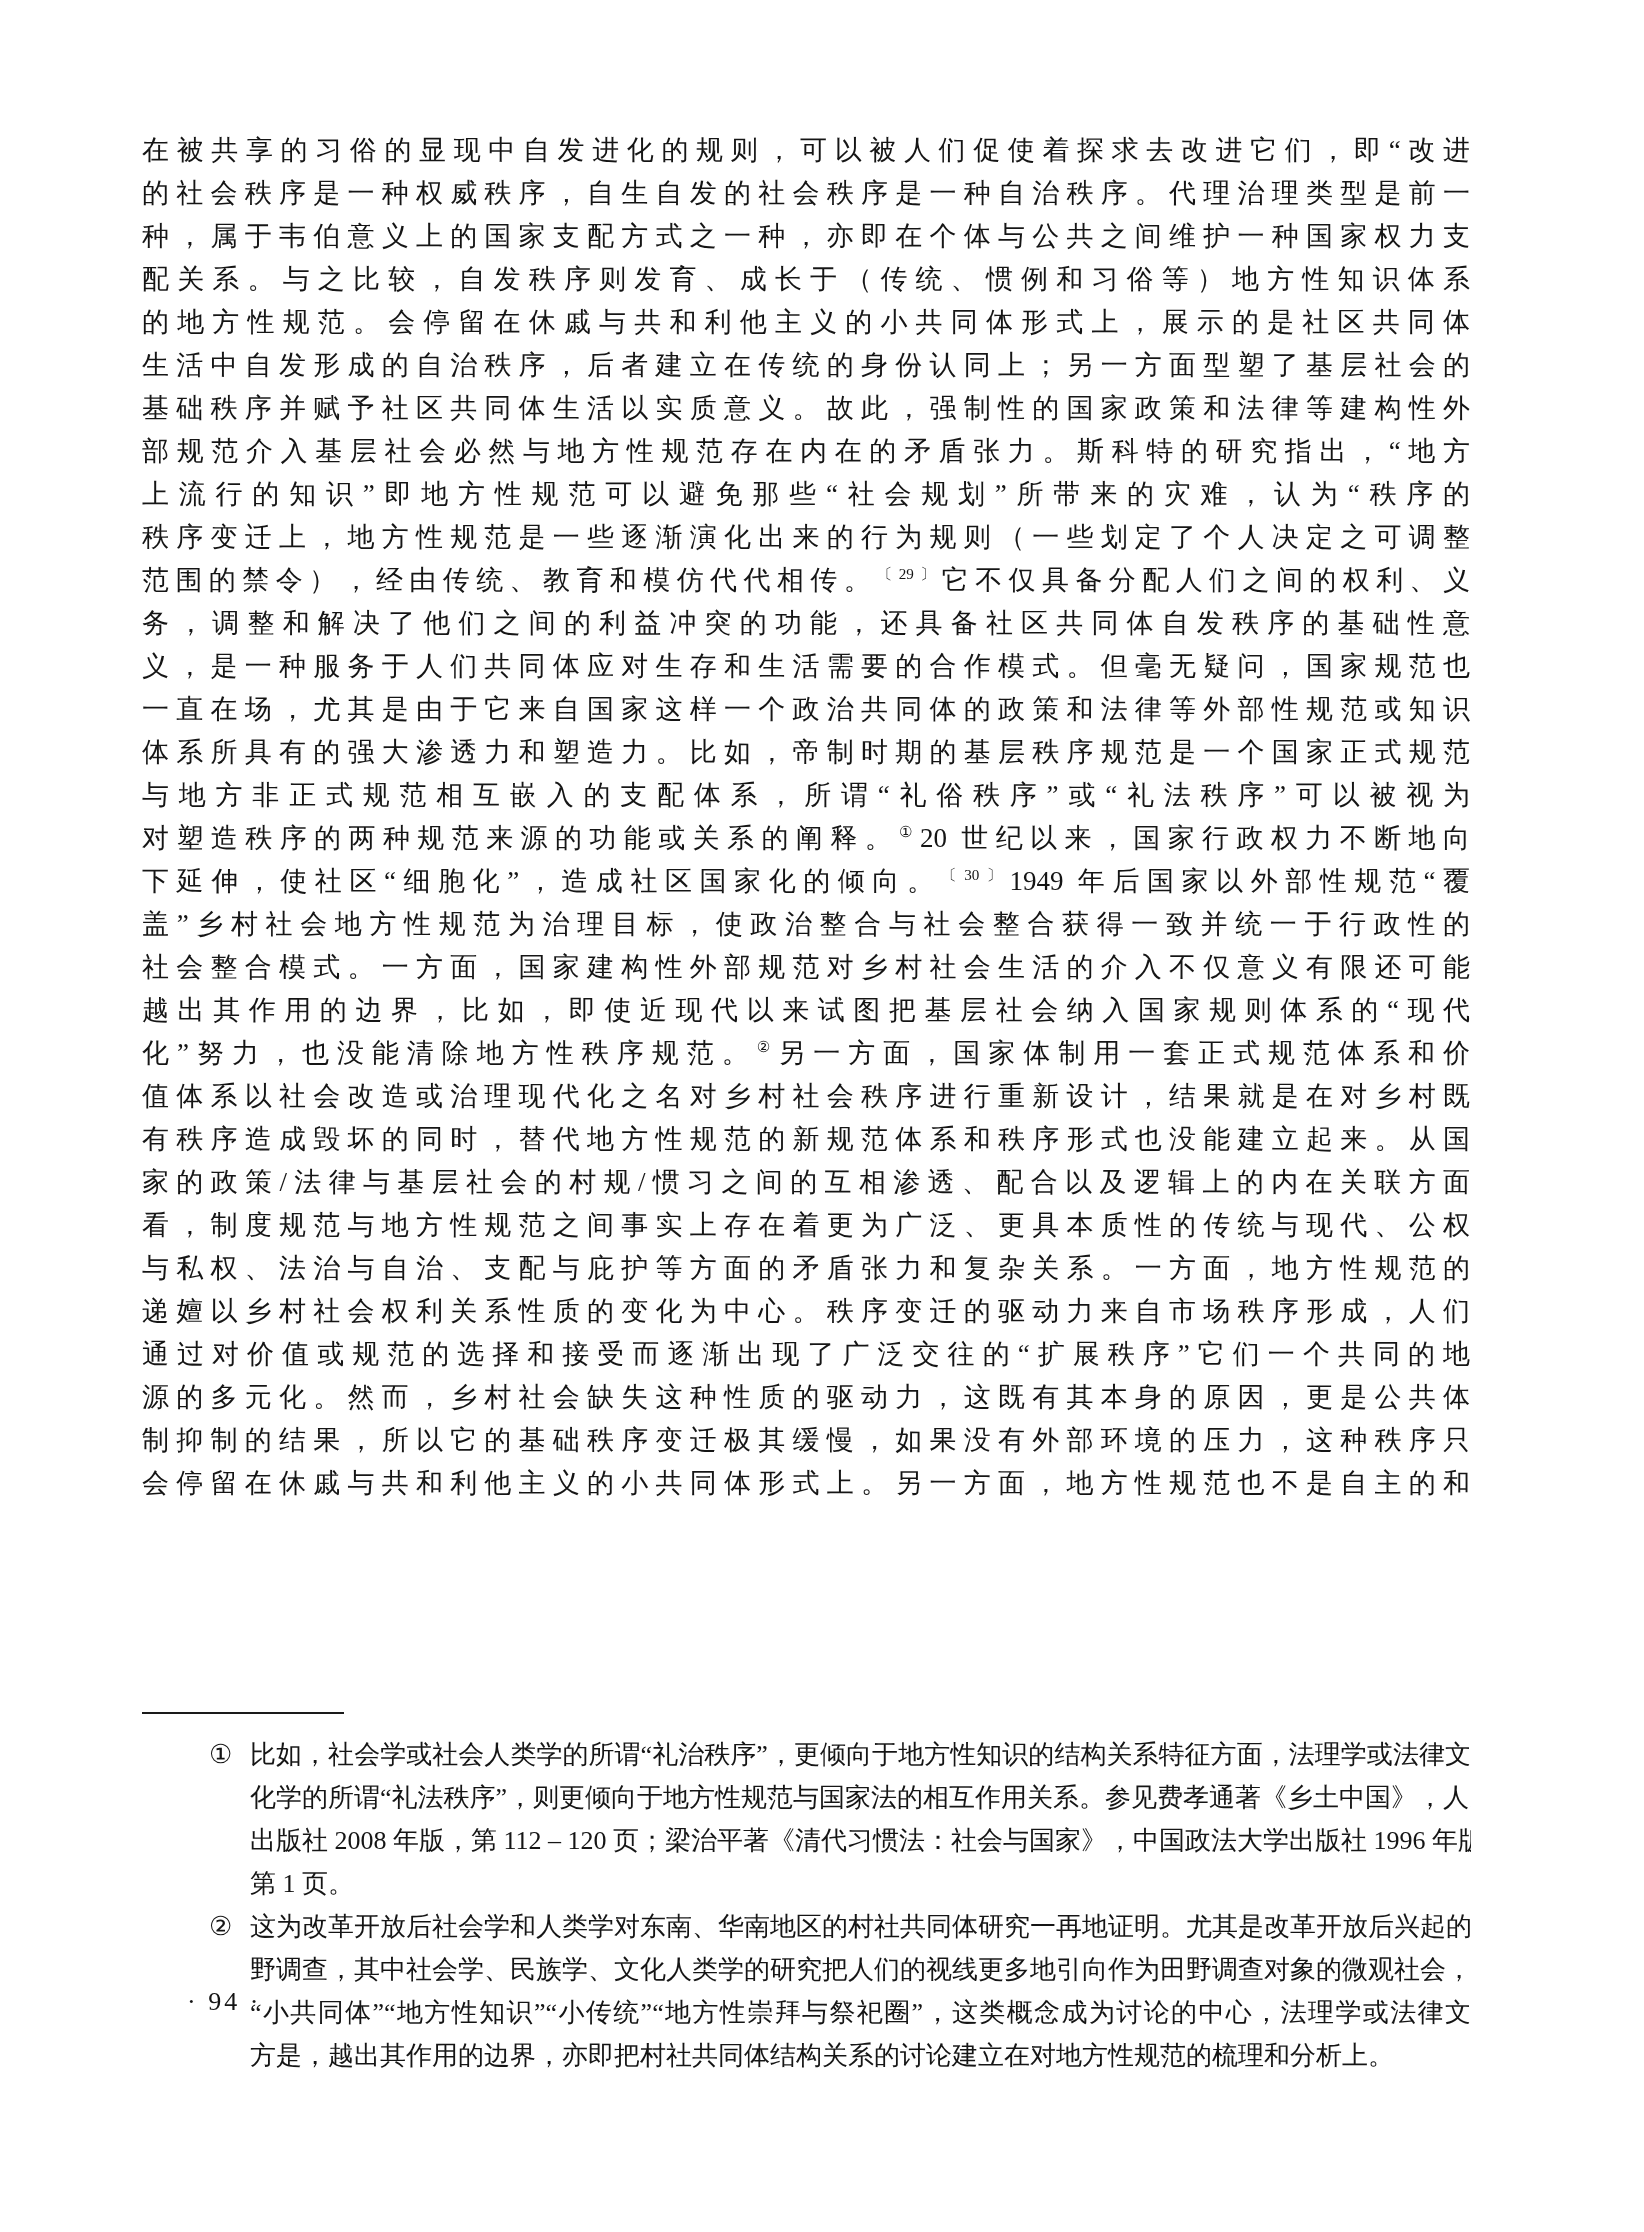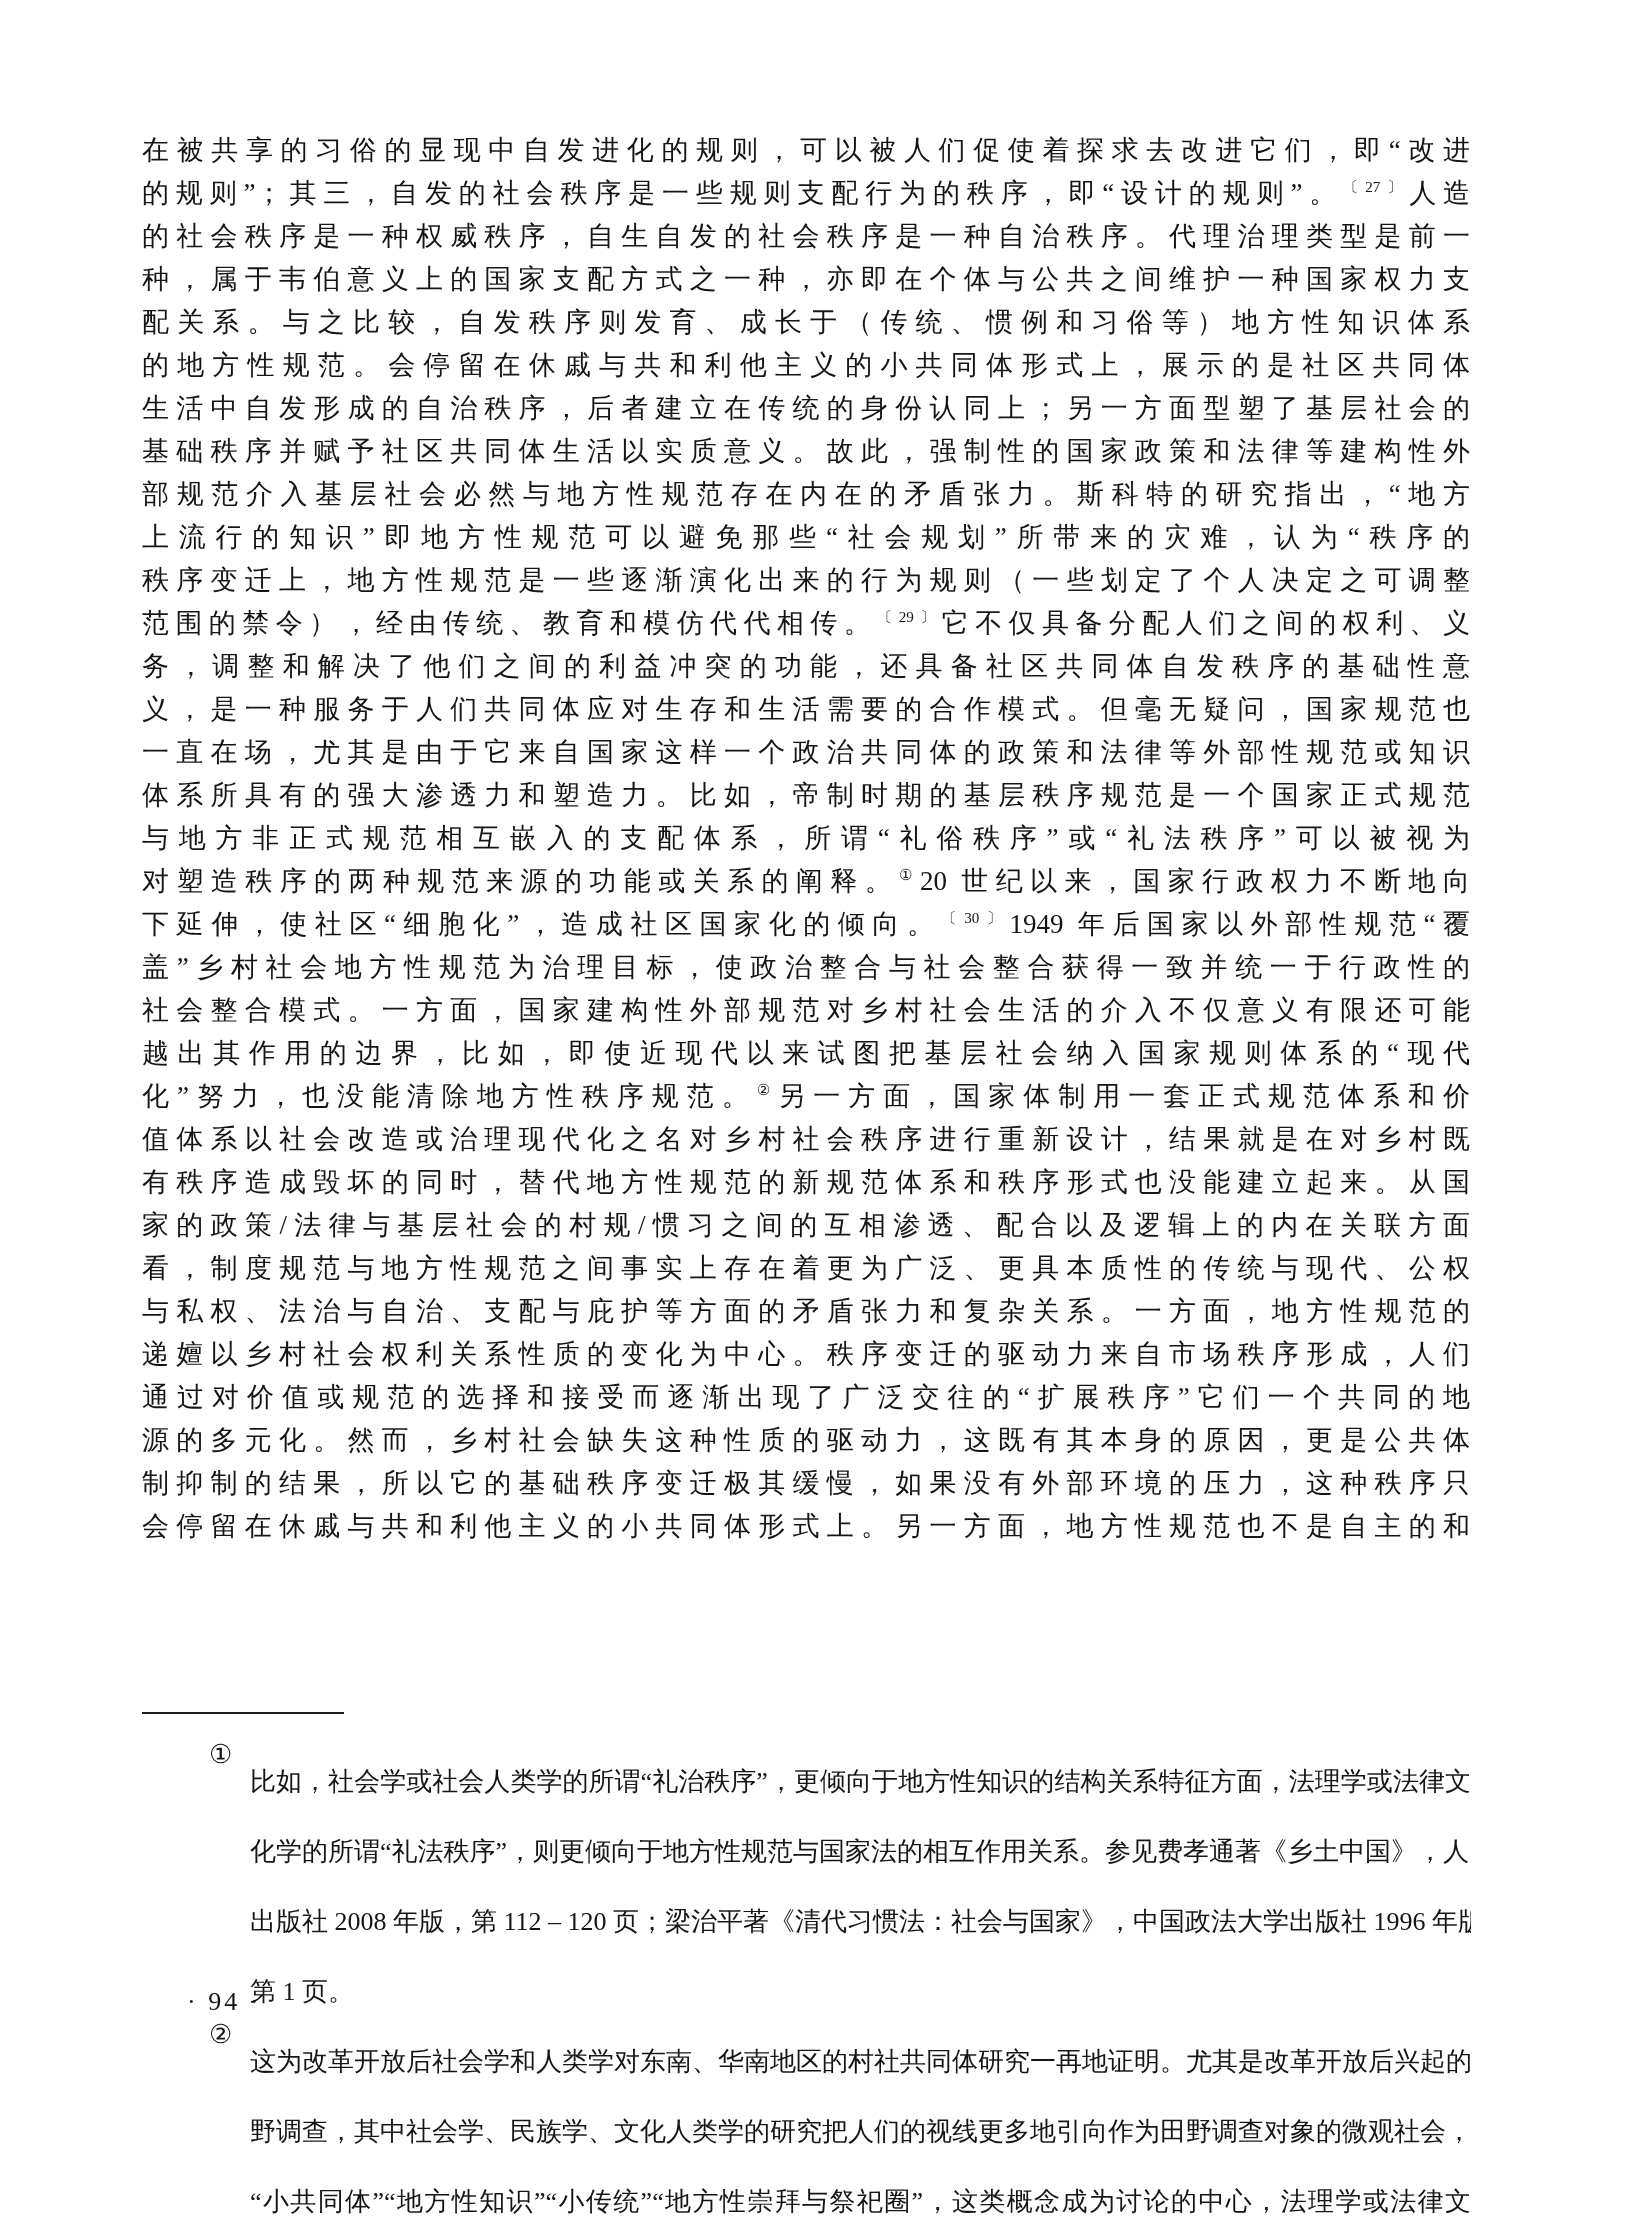--- a/index.html
+++ b/index.html
@@ -57,42 +57,40 @@
     font-size: 26px;
   }
   .fn-body { flex: 1; min-width: 0; }
   .fn-line {
     text-align: justify;
     text-align-last: justify;
     text-justify: inter-character;
     height: 43px;
     overflow: hidden;
     white-space: nowrap;
-    margin-top: 27px;
   }
   .fn-line.fn-last {
     text-align-last: left;
   }
   .page-number {
     position: absolute;
     left: 187px;
     top: 1980px;
     font-size: 26px;
     line-height: 43px;
     letter-spacing: 3px;
   }
 </style>
 </head>
 <body>
 
 <div class="page">
 
   <div class="body-text">
     <div class="body-line">在被共享的习俗的显现中自发进化的规则，可以被人们促使着探求去改进它们，即“改进</div>
-    <div class="body-line">的规则”；其三，自发的社会秩序是一些规则支配行为的秩序，即“设计的规则”。<sup>〔27〕</sup>人造</div>
     <div class="body-line">的社会秩序是一种权威秩序，自生自发的社会秩序是一种自治秩序。代理治理类型是前一</div>
     <div class="body-line">种，属于韦伯意义上的国家支配方式之一种，亦即在个体与公共之间维护一种国家权力支</div>
     <div class="body-line">配关系。与之比较，自发秩序则发育、成长于（传统、惯例和习俗等）地方性知识体系</div>
     <div class="body-line">的地方性规范。会停留在休戚与共和利他主义的小共同体形式上，展示的是社区共同体</div>
     <div class="body-line">生活中自发形成的自治秩序，后者建立在传统的身份认同上；另一方面型塑了基层社会的</div>
     <div class="body-line">基础秩序并赋予社区共同体生活以实质意义。故此，强制性的国家政策和法律等建构性外</div>
     <div class="body-line">部规范介入基层社会必然与地方性规范存在内在的矛盾张力。斯科特的研究指出，“地方</div>
     <div class="body-line">上流行的知识”即地方性规范可以避免那些“社会规划”所带来的灾难，认为“秩序的</div>
     <div class="body-line">秩序变迁上，地方性规范是一些逐渐演化出来的行为规则（一些划定了个人决定之可调整</div>
     <div class="body-line">范围的禁令），经由传统、教育和模仿代代相传。<sup>〔29〕</sup>它不仅具备分配人们之间的权利、义</div>

